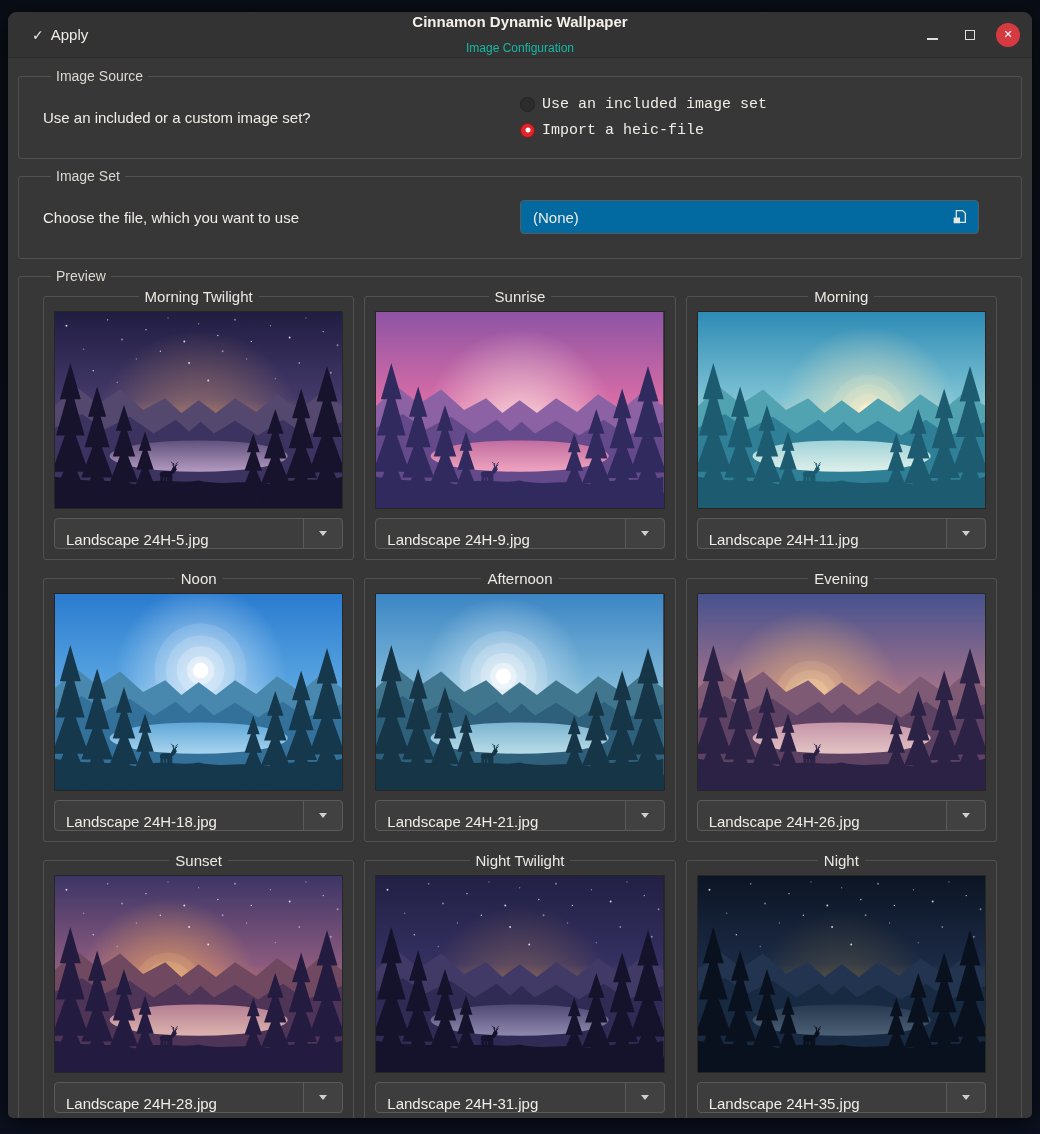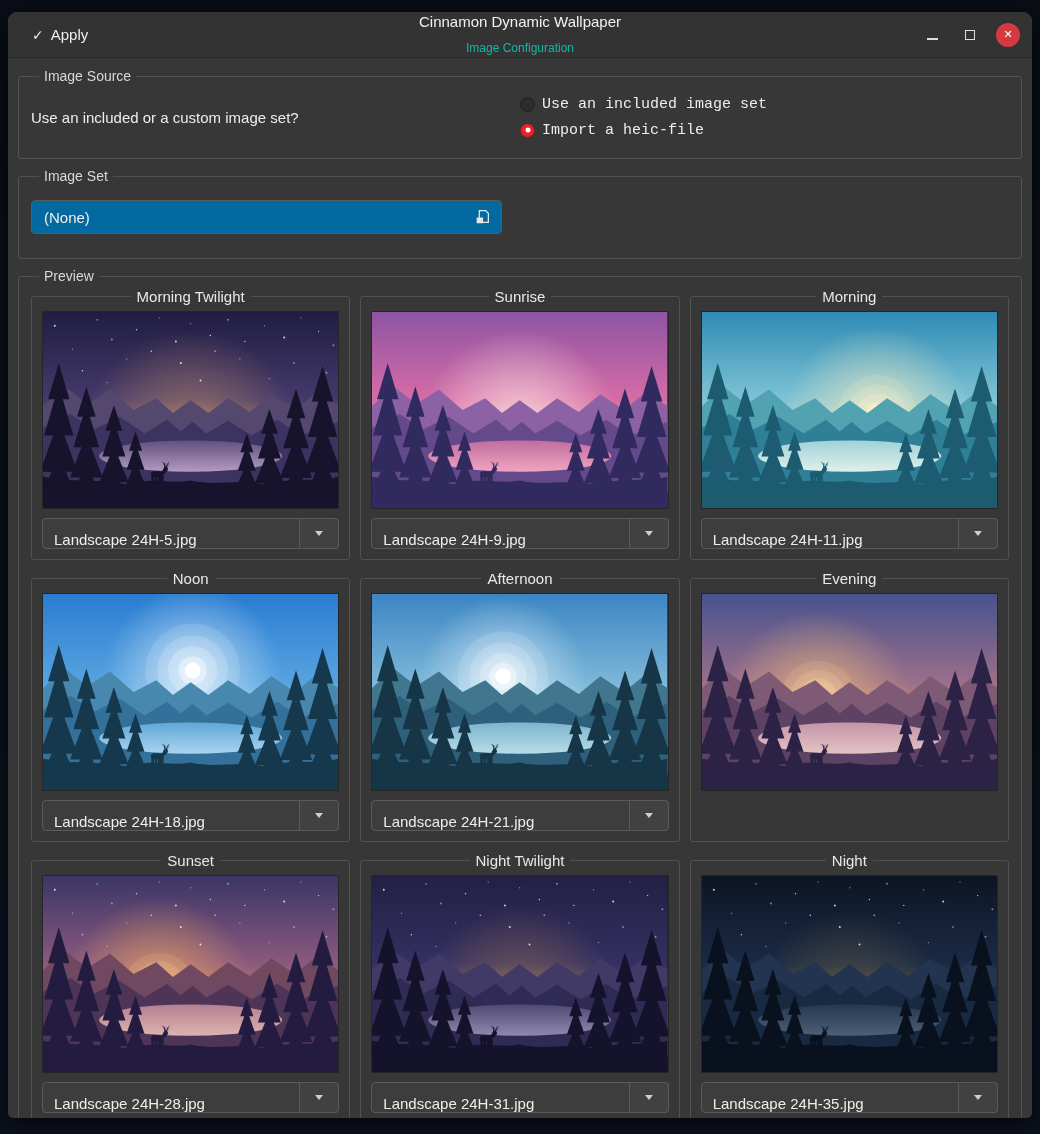--- a/index.html
+++ b/index.html
@@ -28,31 +28,31 @@
   }
   .apply-btn{
     display:flex;align-items:center;gap:7px;color:var(--text);
     font-size:15px;padding:6px 14px;margin-left:10px;border-radius:4px;cursor:pointer;
   }
   .apply-btn .check{font-size:14px;color:#e8e8e8;}
   .title-wrap{
     position:absolute;left:50%;top:50%;transform:translate(-50%,-50%);
     text-align:center;line-height:1.15;white-space:nowrap;
   }
-  .title{font-size:15px;font-weight:normal;color:#f4f1ec;}
+  .title{font-size:15px;font-weight:bold;color:#f4f1ec;}
   .subtitle{font-size:12px;color:#14b8a6;margin-top:12px;}
   .winbtns{margin-left:auto;display:flex;align-items:center;gap:14px;padding-right:12px;}
   .winbtn{width:24px;height:24px;display:flex;align-items:center;justify-content:center;cursor:pointer;}
   .min-glyph{width:11px;height:2px;background:#dddddd;margin-top:8px;}
   .max-glyph{width:10px;height:10px;border:1.5px solid #dddddd;}
   .winbtn.close{width:24px;height:24px;border-radius:50%;background:var(--close);}
   .close-glyph{color:#ffffff;font-size:11px;font-weight:bold;line-height:1;}
   
   .win-body{flex:1;padding:10px 10px 12px;display:flex;flex-direction:column;}
-  fieldset{border:1px solid var(--border);border-radius:3px;padding:2px 12px 10px;}
+  fieldset{border:1px solid var(--border);border-radius:3px;padding:2px 24px 10px;}
   fieldset legend{font-size:14px;color:#dcd8d2;padding:0 5px;margin-left:8px;}
   .section{margin-bottom:9px;}
   .form-row{display:grid;grid-template-columns:1fr 1fr;align-items:center;min-height:62px;}
   .q-label{text-align:left;font-size:15px;color:var(--text);}
   
   .radios{display:flex;flex-direction:column;gap:9px;padding:6px 0;}
   .radio-row{display:flex;align-items:center;gap:7px;font-size:15px;color:var(--text);cursor:pointer;font-family:Liberation Mono, monospace;}
   .radio{
     width:15px;height:15px;border-radius:50%;background:#2c2c2c;
     border:1px solid #222222;position:relative;flex:0 0 auto;
@@ -139,20 +139,21 @@
               <span class="radio checked"></span>
               <span>Import a heic-file</span>
             </div>
           </div>
         </div>
       </fieldset>
 
       <fieldset class="section">
         <legend>Image Set</legend>
         <div class="form-row">
+          <div class="q-label">Choose the file, which you want to use</div>
           <div class="file-col">
             <div class="filebtn">
               <span class="fval">(None)</span>
               <span class="file-icon">
                 <svg width="17" height="17" viewBox="0 0 16 16">
                   <path d="M5 1.5 h6 l2.5 2.5 v8.5 h-8.5 z" fill="none" stroke="#e6e6e6" stroke-width="1.2"></path>
                   <path d="M2.5 8 h6 v5.5 h-6 z" fill="#e6e6e6"></path>
                 </svg>
               </span>
             </div>
@@ -514,20 +515,26 @@
     <rect x="110" y="163" width="12" height="5" rx="2.2"></rect>
     <rect x="110.6" y="167" width="1.7" height="7"></rect>
                     <rect x="114" y="167" width="1.7" height="7"></rect>
     <rect x="117.6" y="167" width="1.7" height="7"></rect>
                     <rect x="120.3" y="167" width="1.7" height="7"></rect>
     <path d="M120.5,164.5 L123.5,158.5 L125.8,158.2 L126.6,161 L123.6,164.5 Z"></path>
     <path d="M124,158.5 l-1.2,-4 l-1.6,-1.6 M124,158.5 l-0.2,-4.4 M125.2,158.3 l1.6,-3.8 l1.4,-1 M125.2,158.3 l2.6,-2.6" fill="none" stroke-width="0.9"></path>
   </g>
                 </svg>
               </div>
+    <div class="combo">
+      <span class="combo-text">Landscape 24H-26.jpg</span>
+      <span class="combo-btn">
+        <span class="arrow"></span>
+      </span>
+    </div>
   </fieldset>
 
   <fieldset class="cell">
     <legend class="cell-title">Sunset</legend>
     <div class="thumb">
                 <svg viewBox="0 0 300 200" preserveAspectRatio="none">
                   <defs>
                     <linearGradient id="sky6" x1="0" y1="0" x2="0" y2="1">
     <stop offset="0" stop-color="#3c3566"></stop>
                       <stop offset="0.45" stop-color="#8a5a7e"></stop>

